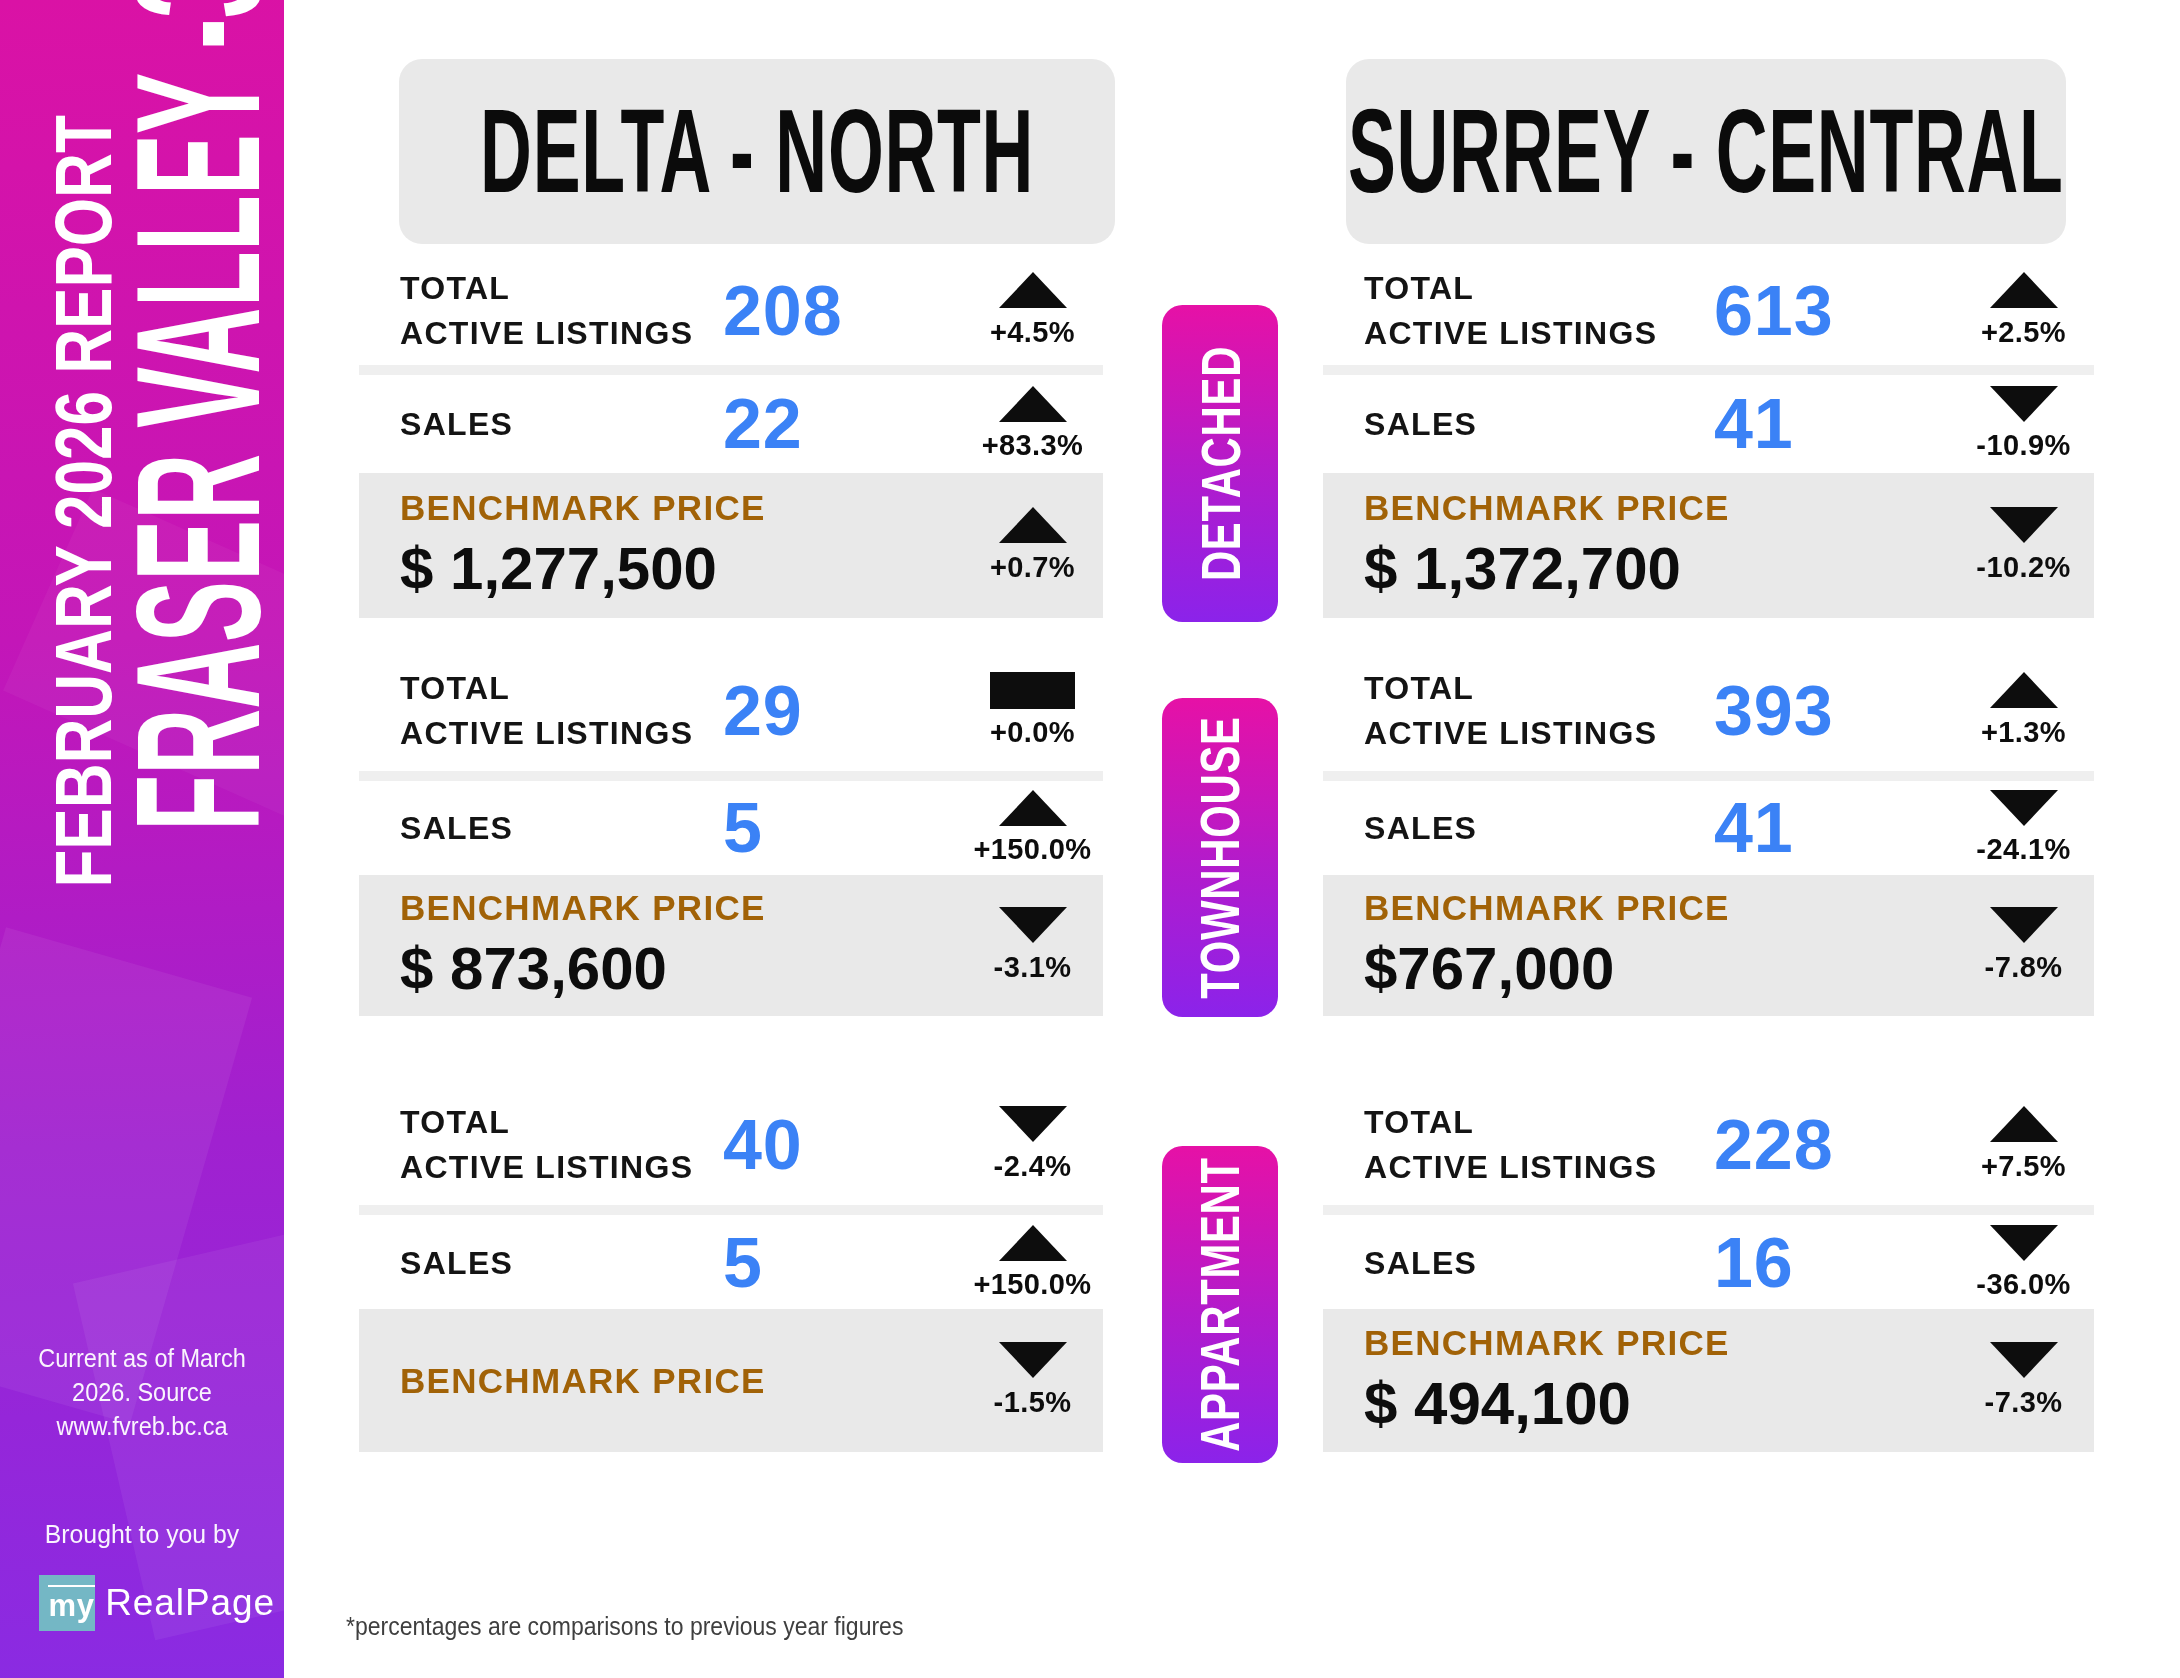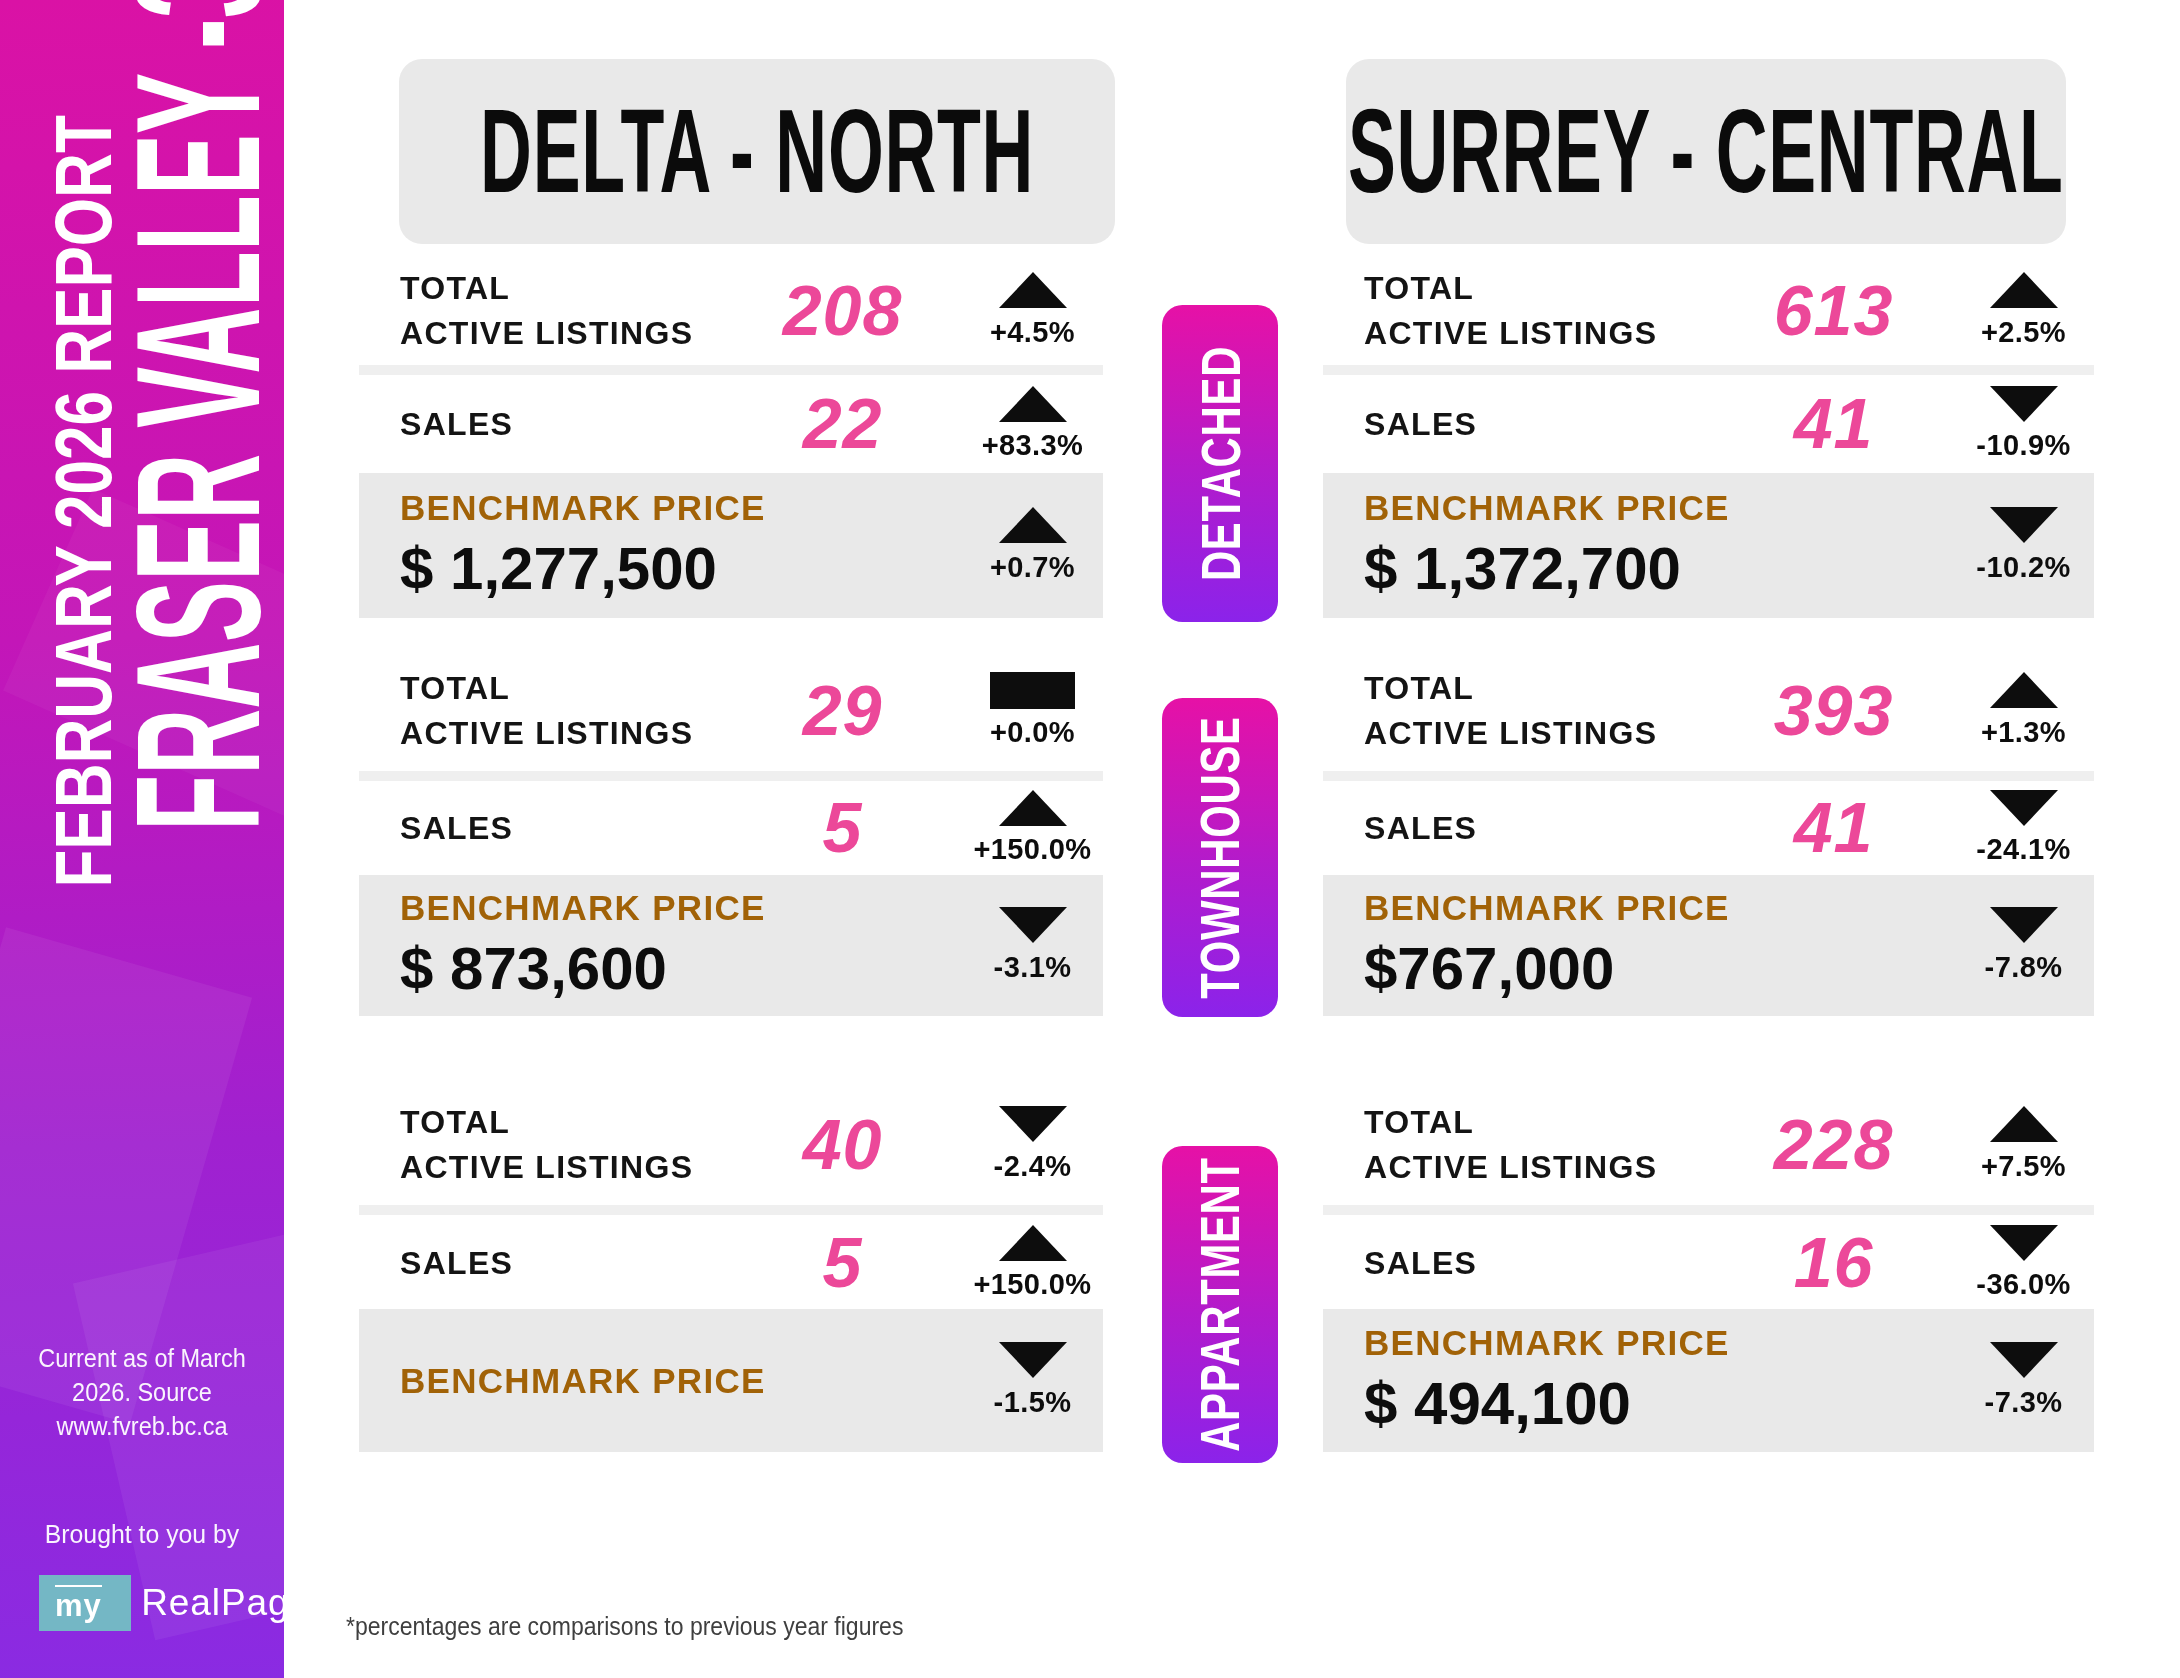--- a/index.html
+++ b/index.html
@@ -32,21 +32,21 @@
   .sb-source {
     position:absolute; left:0; top:1342px; width:284px; text-align:center;
     color:rgba(255,255,255,0.95); font-size:25px; line-height:1.35; transform:scaleX(0.94);
   }
   .sb-brought {
     position:absolute; left:0; top:1519px; width:284px; text-align:center;
     color:rgba(255,255,255,0.95); font-size:26.4px; transform:scaleX(0.94);
   }
   .logo { position:absolute; left:39px; top:1575px; display:flex; align-items:center; gap:10.2px; }
   .logo-mark {
-    width:76px; height:56px; background:#74b7c5; display:flex; align-items:center; justify-content:flex-start;padding-left:16px;
+    width:56px; height:56px; background:#74b7c5; display:flex; align-items:center; justify-content:flex-end;
   }
   .logo-mark span {
     color:#fff; font-size:31px; font-weight:700; line-height:1;
     border-top:2.6px solid #fff; padding-top:3.4px; letter-spacing:0.9px;
   }
   .logo-name { color:#ffffff; font-size:37px; letter-spacing:0.9px; font-weight:400; }
 
   
   .region-header {
     position:absolute; top:59px; height:185px; background:#e9e9e9; border-radius:23px;
@@ -73,21 +73,21 @@
   .row.gray { background:#e9e9e9; }
   .col-d { left:359px; width:744px; }
   .col-s { left:1323px; width:771px; }
   .divider { position:absolute; height:10.2px; background:#efefef; }
 
   .lblblock {
     flex:1; padding-left:41px; font-size:32px; font-weight:600; letter-spacing:1.3px;
     color:#141414; line-height:1.4;
   }
   .num {
-    width:239px; text-align:center; font-size:70px; font-weight:800; color:#ec4899; letter-spacing:0.9px;font-style:italic;
+    width:239px; text-align:left; font-size:70px; font-weight:800; color:#3b82f6; letter-spacing:0.9px;
   }
   .ind { width:141px; display:flex; flex-direction:column; align-items:center; gap:7.7px; }
   .pct { font-size:29px; font-weight:700; color:#0d0d0d; letter-spacing:0.4px; }
   .tri-up   { width:0; height:0; border-left:34px solid transparent; border-right:34px solid transparent; border-bottom:36px solid #0d0d0d; }
   .tri-down { width:0; height:0; border-left:34px solid transparent; border-right:34px solid transparent; border-top:36px solid #0d0d0d; }
   .flat-bar { width:85px; height:37px; background:#0d0d0d; }
 
   .bm-block { flex:1; padding-left:41px; display:flex; flex-direction:column; gap:6.8px; }
   .bm-label { font-size:35px; font-weight:600; letter-spacing:1.3px; color:#a16207; }
   .bm-price { font-size:60px; font-weight:800; color:#0d0d0d; letter-spacing:0px; }

